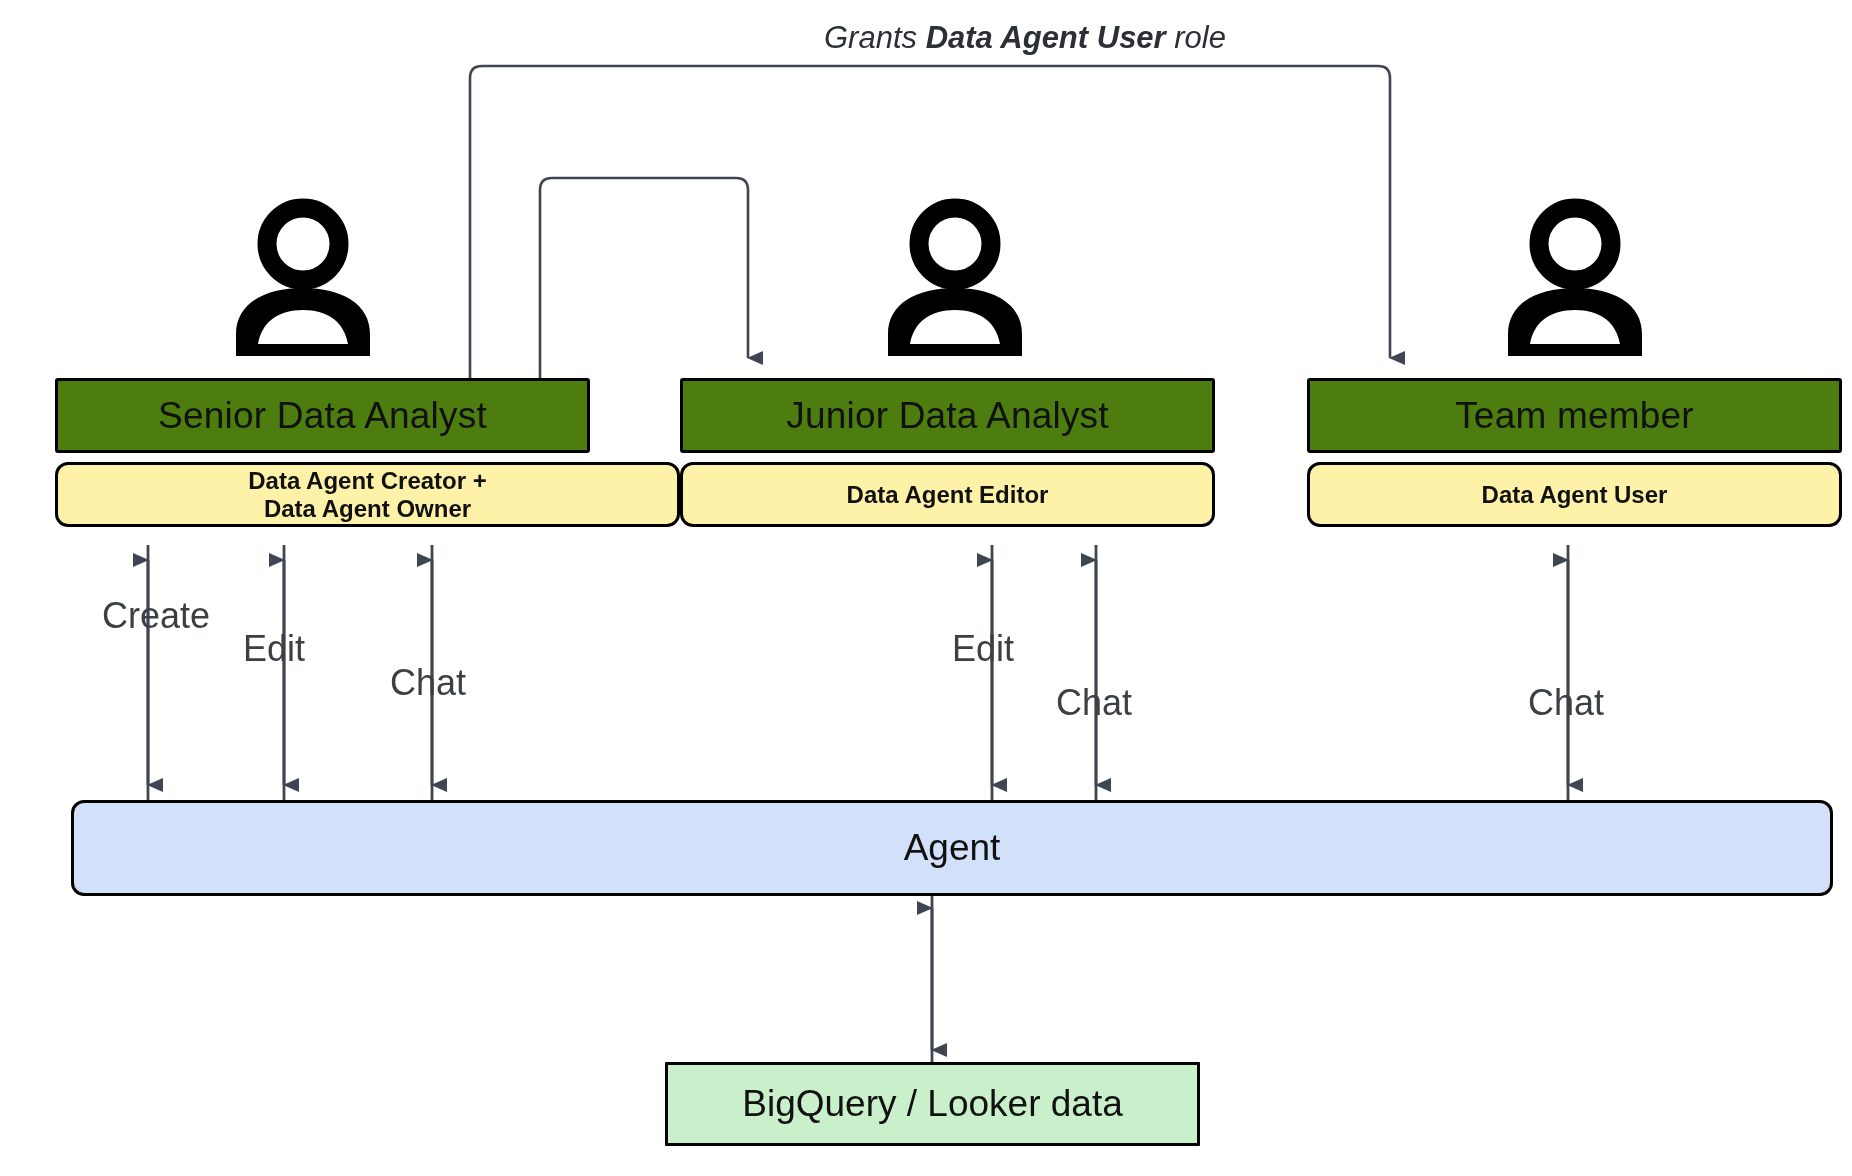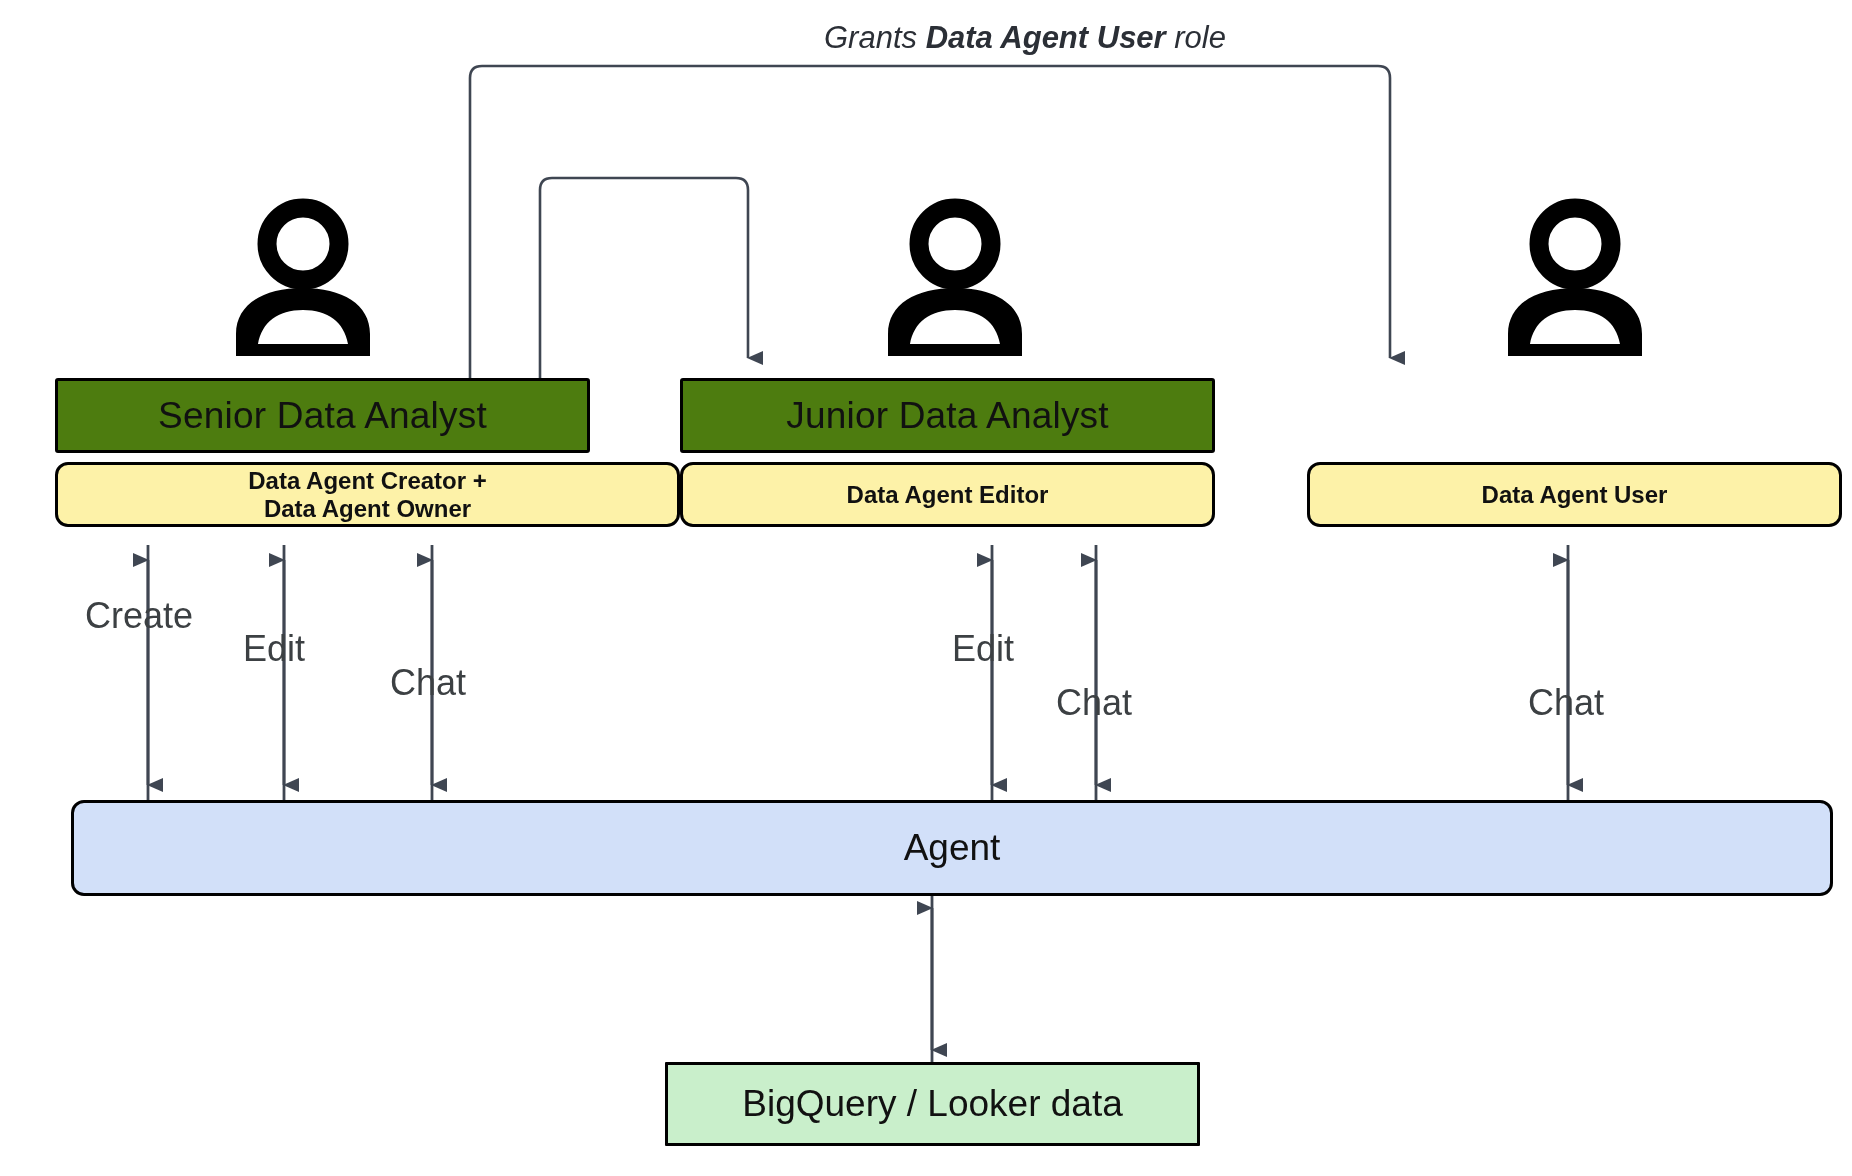--- a/index.html
+++ b/index.html
@@ -163,35 +163,38 @@
     <span>Grants </span><b>Data Agent User</b><span> role</span>
   </div>
 
 
   <div class="box role-box" style="left:55px; top:378px; width:535px; height:75px;">
     <span>Senior Data Analyst</span>
   </div>
   <div class="box role-box" style="left:680px; top:378px; width:535px; height:75px;">
     <span>Junior Data Analyst</span>
   </div>
+  <div class="box role-box" style="left:1307px; top:378px; width:535px; height:75px;">
+    <span>Team member</span>
+  </div>
 
   <div class="box perm-box" style="left:55px; top:462px; width:625px; height:65px;">
     <div>
       <div>Data Agent Creator +</div>
       <div>Data Agent Owner</div>
     </div>
   </div>
   <div class="box perm-box" style="left:680px; top:462px; width:535px; height:65px;">
     <span>Data Agent Editor</span>
   </div>
   <div class="box perm-box" style="left:1307px; top:462px; width:535px; height:65px;">
     <span>Data Agent User</span>
   </div>
 
-  <div class="edge-label" style="left:85px; top:595px;">Create</div>
+  <div class="edge-label" style="left:102px; top:595px;">Create</div>
   <div class="edge-label" style="left:243px; top:628px;">Edit</div>
   <div class="edge-label" style="left:390px; top:662px;">Chat</div>
 
   <div class="edge-label" style="left:952px; top:628px;">Edit</div>
   <div class="edge-label" style="left:1056px; top:682px;">Chat</div>
 
   <div class="edge-label" style="left:1528px; top:682px;">Chat</div>
 
   <div class="box agent-box" style="left:55px; top:800px; width:1762px; height:96px;margin-left:16px;">
     <span>Agent</span>

